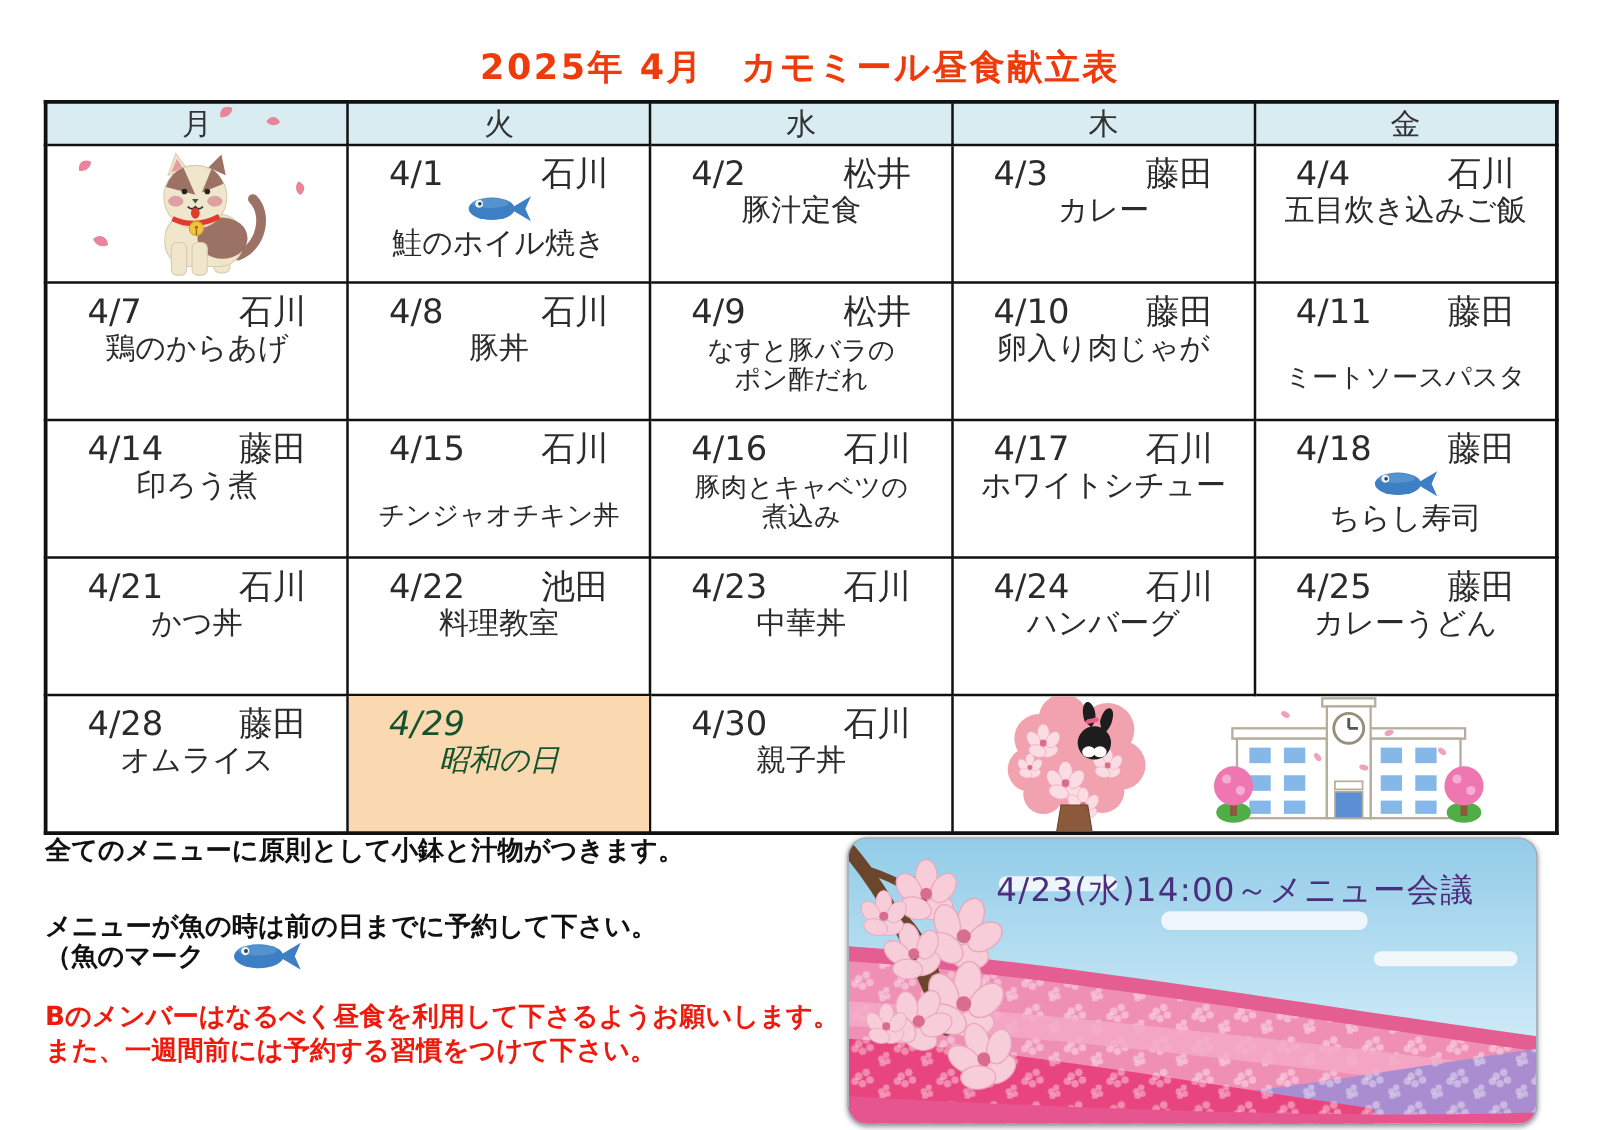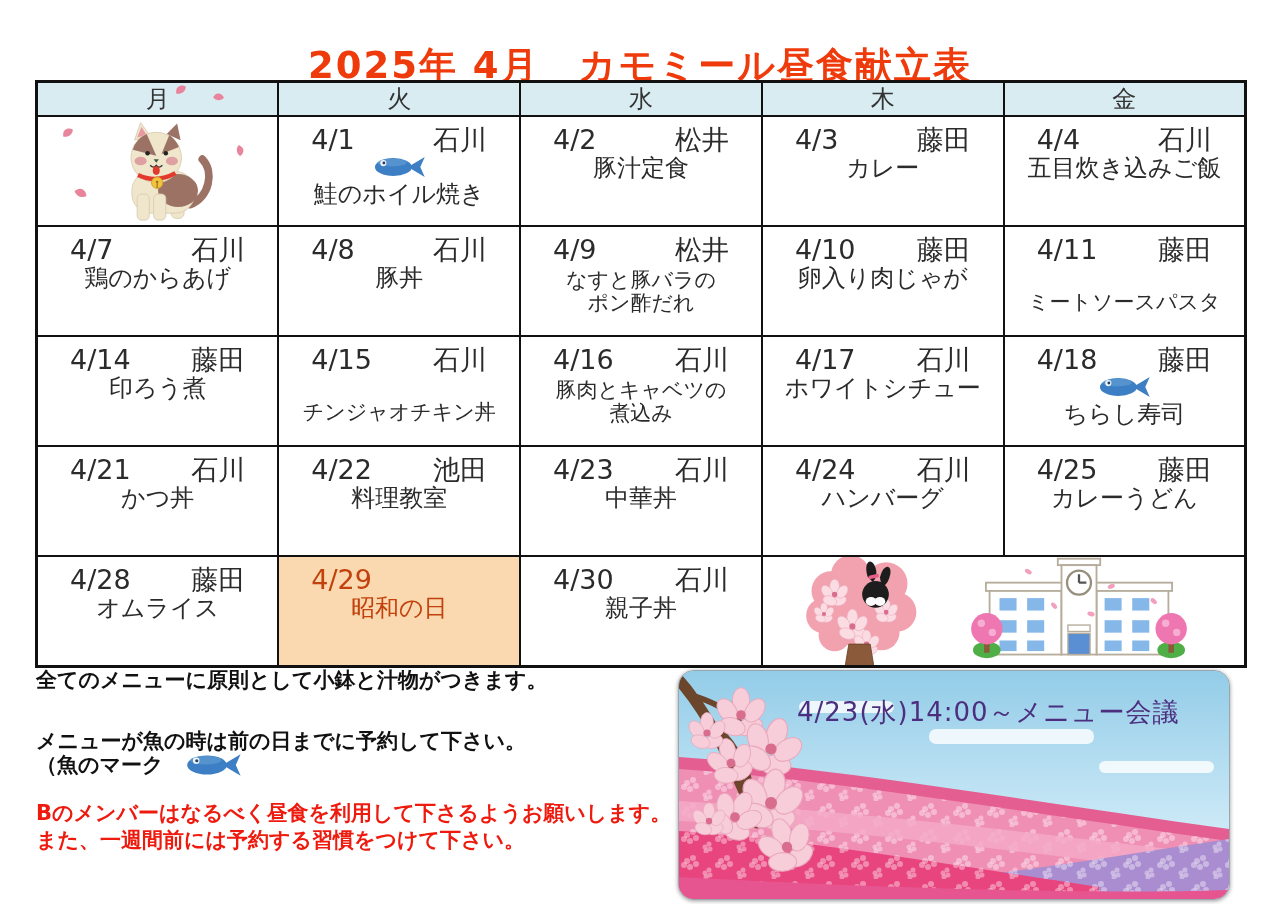--- a/index.html
+++ b/index.html
@@ -4,21 +4,21 @@
 <style>
   html,body{margin:0;padding:0;}
   body{
     width:1280px;height:904px;position:relative;overflow:hidden;
     background:#ffffff;
     font-family:"DejaVu Sans","Liberation Sans",sans-serif;
     color:#1f1f1f;
   }
   .title{
     position:absolute;top:16px;left:0;width:100%;text-align:center;
-    font-size:37px;font-weight:bold;color:#ef3b0b;letter-spacing:2px;
+    font-size:28px;font-weight:bold;color:#ef3b0b;letter-spacing:2px;
   }
   table.cal{
     position:absolute;left:35px;top:80px;width:1212px;height:570px;
     border-collapse:collapse;table-layout:fixed;border:3px solid #111;
   }
   .cal th,.cal td{border:2px solid #111;}
   .cal th{
     background:#d9ecf2;font-size:24px;font-weight:normal;height:28px;color:#333;
     padding:0;
   }
@@ -30,21 +30,21 @@
     display:flex;justify-content:space-between;
     padding:8px 32px 0 32px;font-size:27px;line-height:1.1;
   }
   .menu{
     text-align:center;font-size:24px;
     white-space:pre-line;line-height:1.12;
   }
   .menu.long{font-size:21px;margin-top:26px;}
   .menu.two{font-size:21px;margin-top:4px;}
   td.holiday{background:#fad8b0;}
-  td.holiday .date, td.holiday .menu{color:#c2410c;}
+  td.holiday .date, td.holiday .menu{color:#14532d;font-style:italic;}
   td.has-fish .fishcell{display:block;width:82px;height:28px;margin:0 auto;margin-top:-2px;}
   td.has-fish .menu{margin-top:0;}
   .illu-cat{display:block;margin:4px auto 0;}
   .spring-wrap{display:flex;align-items:flex-end;height:108px;padding-left:34px;gap:48px;}
   .petal{position:absolute;color:#e8849c;}
   
   .note{position:absolute;left:36px;font-weight:bold;font-size:21px;color:#111;letter-spacing:0;}
   #note1{top:666px;}
   #note2{top:727px;}
   #note3{top:748px;display:flex;align-items:center;height:34px;}

